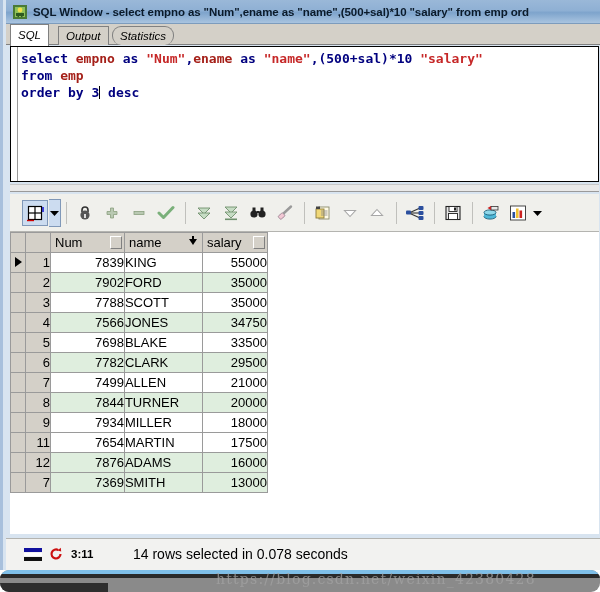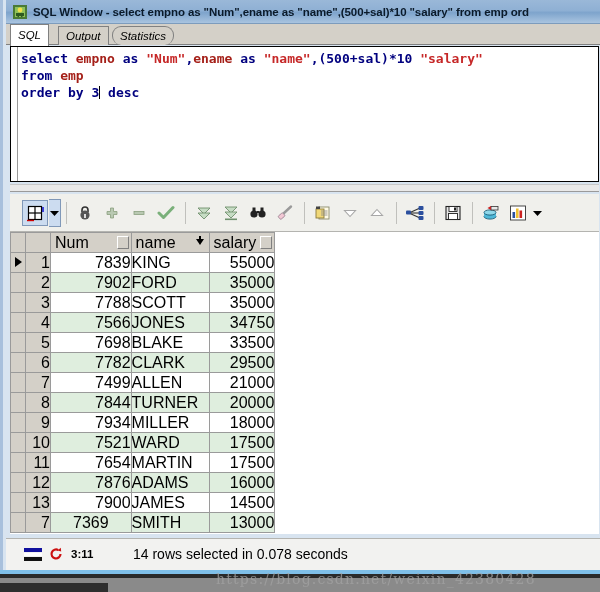--- a/index.html
+++ b/index.html
@@ -189,21 +189,21 @@
     position: absolute;
     left: 4px; top: 232px;
     width: 589px; height: 302px;
     background: #ffffff;
     overflow: hidden;
   }
   table.grid {
     border-collapse: collapse;
     table-layout: fixed;
     font-family: "Liberation Sans", sans-serif;
-    font-size: 16px;
+    font-size: 13px;
     background: #4c1d95;
   }
   table.grid th, table.grid td {
     border: 1px solid #9a9a9a;
     padding: 0;
     height: 20px;
     box-sizing: border-box;
     font-weight: normal;
     overflow: hidden;
     white-space: nowrap;
@@ -322,20 +322,21 @@
     white-space: nowrap;
   }
 
   
   #bottomstrip {
     position: absolute;
     left: 0; top: 570px;
     width: 600px; height: 22px;
     background: #8a8a8a;
     overflow: hidden;
+    border-radius: 9px;
   }
   #bottom-accent {
     position: absolute;
     left: 0; top: 0;
     width: 600px; height: 4px;
     background: #7fbfe8;
   }
   #bottom-dark {
     position: absolute;
     left: 0; top: 4px;
@@ -631,52 +632,38 @@
               <td class="c-txt" style="width: 78px;">TURNER</td>
               <td class="c-num" style="width: 65px;">20000</td>
             </tr>
             <tr>
               <td class="c-marker"></td>
               <td class="c-rownum">9</td>
               <td class="c-num" style="width: 52px;">7934</td>
               <td class="c-txt" style="width: 78px;">MILLER</td>
               <td class="c-num" style="width: 65px;">18000</td>
             </tr>
-            <tr class="alt">
-              <td class="c-marker"></td>
-              <td class="c-rownum">10</td>
-              <td class="c-num" style="width: 52px;">7521</td>
-              <td class="c-txt" style="width: 78px;">WARD</td>
-              <td class="c-num" style="width: 65px;">17500</td>
-            </tr>
             <tr>
               <td class="c-marker"></td>
               <td class="c-rownum">11</td>
               <td class="c-num" style="width: 52px;">7654</td>
               <td class="c-txt" style="width: 78px;">MARTIN</td>
               <td class="c-num" style="width: 65px;">17500</td>
             </tr>
             <tr class="alt">
               <td class="c-marker"></td>
               <td class="c-rownum">12</td>
               <td class="c-num" style="width: 52px;">7876</td>
               <td class="c-txt" style="width: 78px;">ADAMS</td>
               <td class="c-num" style="width: 65px;">16000</td>
             </tr>
-            <tr>
-              <td class="c-marker"></td>
-              <td class="c-rownum">13</td>
-              <td class="c-num" style="width: 52px;">7900</td>
-              <td class="c-txt" style="width: 78px;">JAMES</td>
-              <td class="c-num" style="width: 65px;">14500</td>
-            </tr>
             <tr class="alt">
               <td class="c-marker"></td>
               <td class="c-rownum">7</td>
-              <td class="c-num" style="width: 52px; text-align: center;">7369</td>
+              <td class="c-num" style="width: 52px;">7369</td>
               <td class="c-txt" style="width: 78px;">SMITH</td>
               <td class="c-num" style="width: 65px;">13000</td>
             </tr>
           </tbody>
     </table>
   </div>
 
   <div id="statusbar">
     <div id="status-inner">
       <span id="status-flag">

